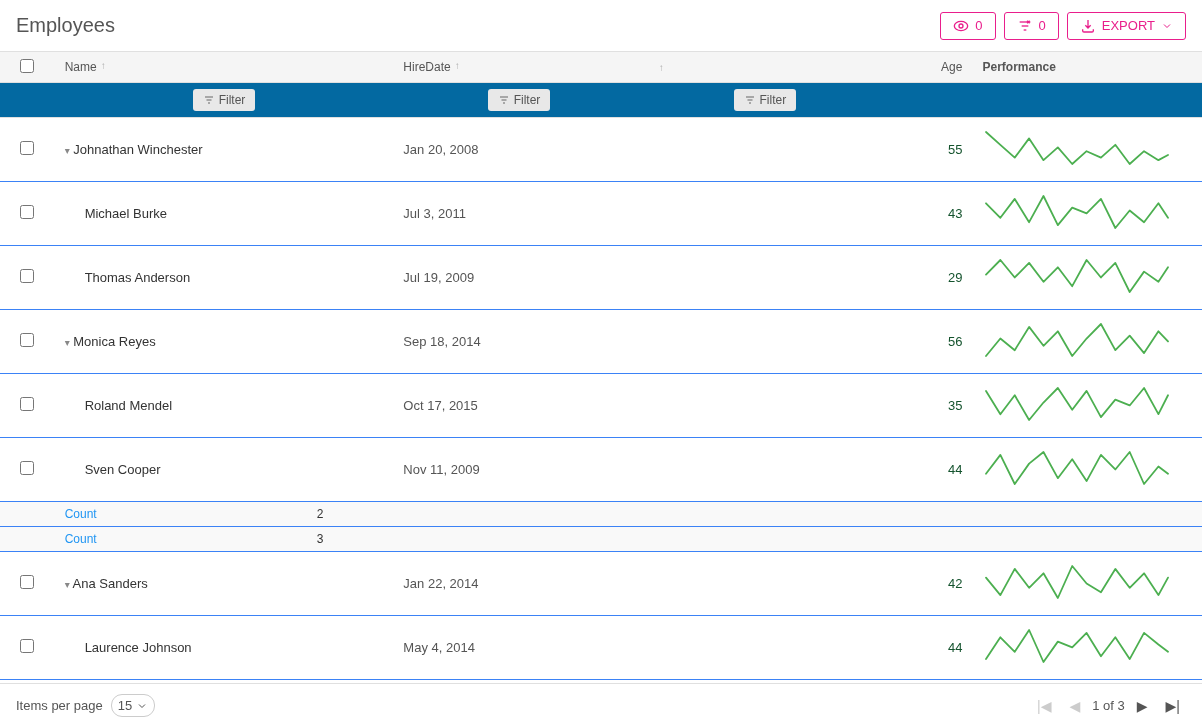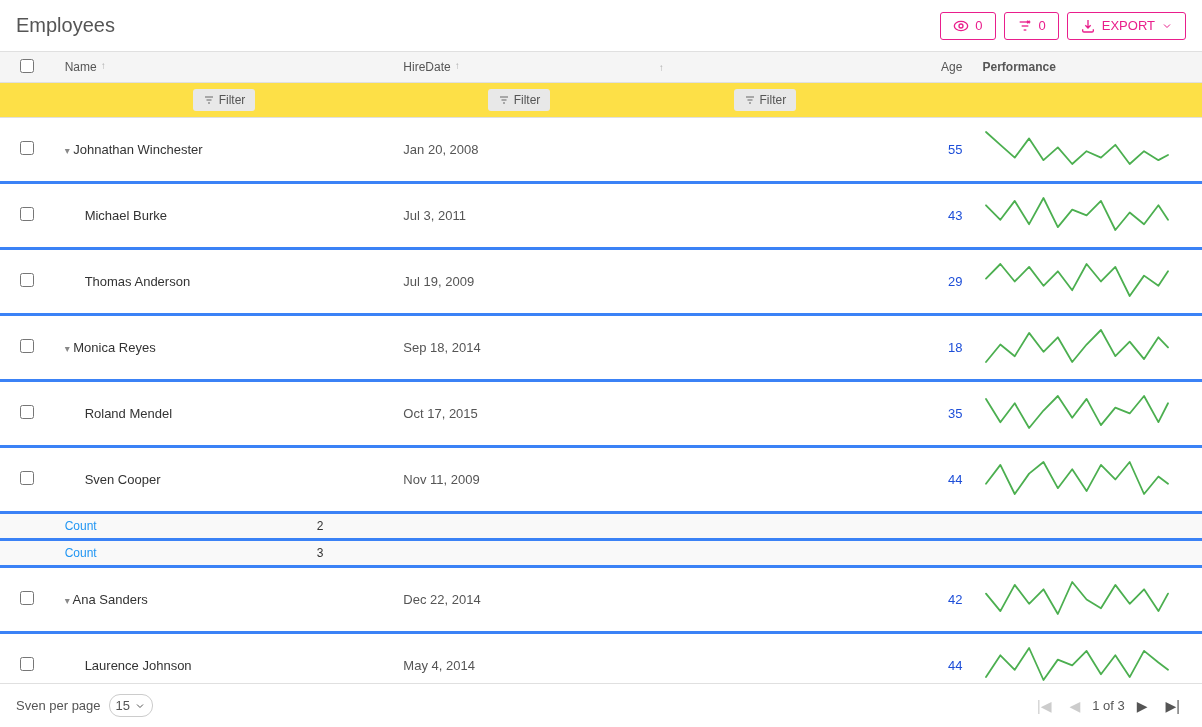--- a/index.html
+++ b/index.html
@@ -78,52 +78,52 @@
       gap: 4px;
     }
 
     .th-name { width: 310px; }
     .th-hiredate { width: 230px; }
     .th-col3 { width: 220px; }
     .th-age { width: 80px; text-align: right; }
     .th-performance { width: 210px; font-weight: bold; }
 
     .filter-row th {
-      background: #fde047;
+      background: #0369a1;
       padding: 6px 10px;
       border-bottom: 1px solid #e0e0e0;
     }
 
     .filter-btn {
       display: inline-flex;
       align-items: center;
       gap: 4px;
       background: #e8e8e8;
       border: none;
       padding: 4px 10px;
       border-radius: 3px;
       cursor: pointer;
       font-size: 12px;
       color: #555;
     }
 
     tbody tr {
-      border-bottom: 3px solid #3b82f6;
+      border-bottom: 1px solid #3b82f6;
     }
 
     td {
       padding: 10px 10px;
       vertical-align: middle;
     }
 
     .td-checkbox { width: 50px; text-align: center; }
     .td-name { width: 310px; }
     .td-hiredate { width: 230px; color: #555; }
     .td-col3 { width: 220px; }
-    .td-age { width: 80px; text-align: right; color: #1d4ed8; }
+    .td-age { width: 80px; text-align: right; color: #14532d; }
     .td-performance { width: 210px; }
     .chevron {
       font-size: 10px;
       color: #888;
       cursor: pointer;
     }
 
     .count-row td {
       color: #2196f3;
       font-size: 12px;
@@ -347,21 +347,21 @@
     </tr>
         <tr>
       <td class="td-checkbox">
         <input type="checkbox" style="">
       </td>
       <td class="td-name">
         <span><span class="chevron">▾</span> Monica Reyes</span>
       </td>
       <td class="td-hiredate">Sep 18, 2014</td>
       <td class="td-col3"></td>
-      <td class="td-age">18</td>
+      <td class="td-age">56</td>
       <td class="td-performance"><svg class="sparkline" viewBox="0 0 190 40">
     <polyline points="4,36 18.36842105263158,18.545454545454547 32.73684210526316,30.18181818181818 47.10526315789473,6.90909090909091 61.473684210526315,25.81818181818182 75.84210526315789,11.272727272727273 90.21052631578947,36 104.57894736842107,18.545454545454547 118.94736842105263,4 133.31578947368422,30.18181818181818 147.68421052631578,15.636363636363637 162.05263157894737,33.09090909090909 176.42105263157893,11.272727272727273 186,21.454545454545453" fill="none" stroke="#4caf50" stroke-width="1.8" stroke-linejoin="round" stroke-linecap="round"></polyline>
   </svg></td>
     </tr>
         <tr>
       <td class="td-checkbox">
         <input type="checkbox" style="">
       </td>
       <td class="td-name">
         <span><span style="display:inline-block;width:20px;"></span>Roland Mendel</span>
@@ -409,21 +409,21 @@
       <td></td>
       <td></td>
     </tr>
         <tr>
       <td class="td-checkbox">
         <input type="checkbox" style="">
       </td>
       <td class="td-name">
         <span><span class="chevron">▾</span> Ana Sanders</span>
       </td>
-      <td class="td-hiredate">Dec 22, 2014</td>
+      <td class="td-hiredate">Jan 22, 2014</td>
       <td class="td-col3"></td>
       <td class="td-age">42</td>
       <td class="td-performance"><svg class="sparkline" viewBox="0 0 190 40">
     <polyline points="4,15.636363636363637 18.36842105263158,33.09090909090909 32.73684210526316,6.90909090909091 47.10526315789473,25.81818181818182 61.473684210526315,11.272727272727273 75.84210526315789,36 90.21052631578947,4 104.57894736842107,21.454545454545453 118.94736842105263,30.18181818181818 133.31578947368422,6.90909090909091 147.68421052631578,25.81818181818182 162.05263157894737,11.272727272727273 176.42105263157893,33.09090909090909 186,15.636363636363637" fill="none" stroke="#4caf50" stroke-width="1.8" stroke-linejoin="round" stroke-linecap="round"></polyline>
   </svg></td>
     </tr>
         <tr>
       <td class="td-checkbox">
         <input type="checkbox" style="">
       </td>
@@ -448,21 +448,21 @@
       <td class="td-col3"></td>
       <td class="td-age">25</td>
       <td class="td-performance"></td>
     </tr>
       </tbody>
   </table>
 </div>
 
 <div class="footer">
   <div class="footer-left">
-    <span>Sven per page</span>
+    <span>Items per page</span>
     <div class="per-page-select">
       <span>15</span>
       <svg viewBox="0 0 24 24" fill="none" stroke="#555" stroke-width="2" width="12" height="12">
         <polyline points="6 9 12 15 18 9"></polyline>
       </svg>
     </div>
   </div>
   <div class="footer-right">
     <button class="page-btn" disabled="">|◀</button>
     <button class="page-btn" disabled="">◀</button>

